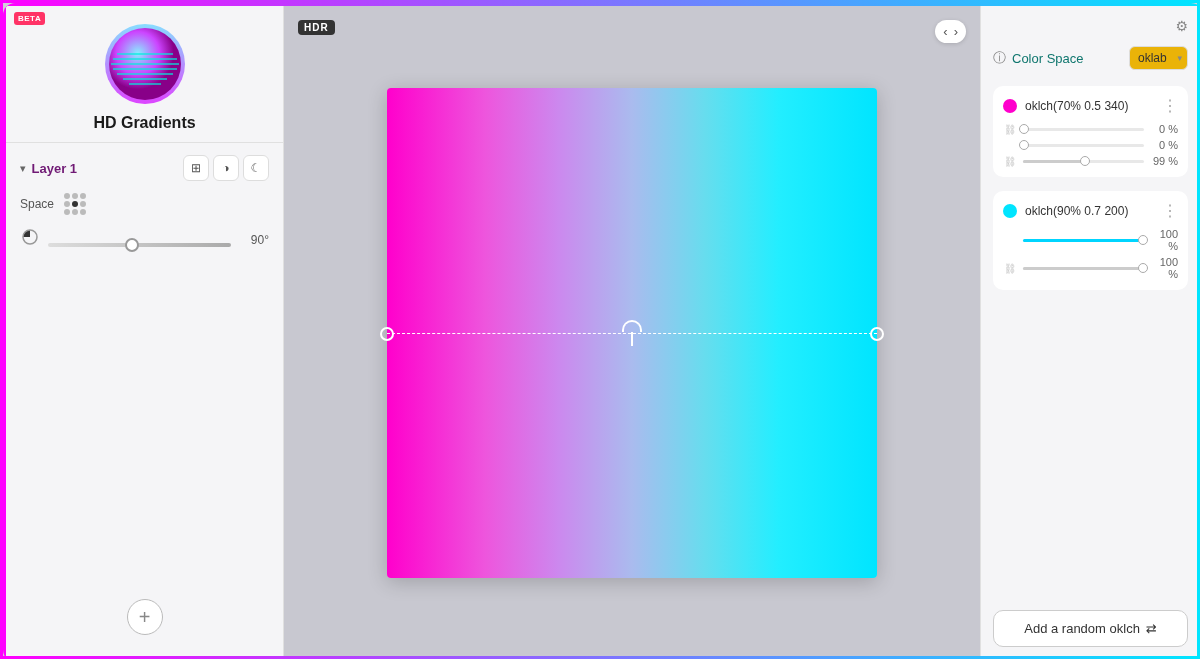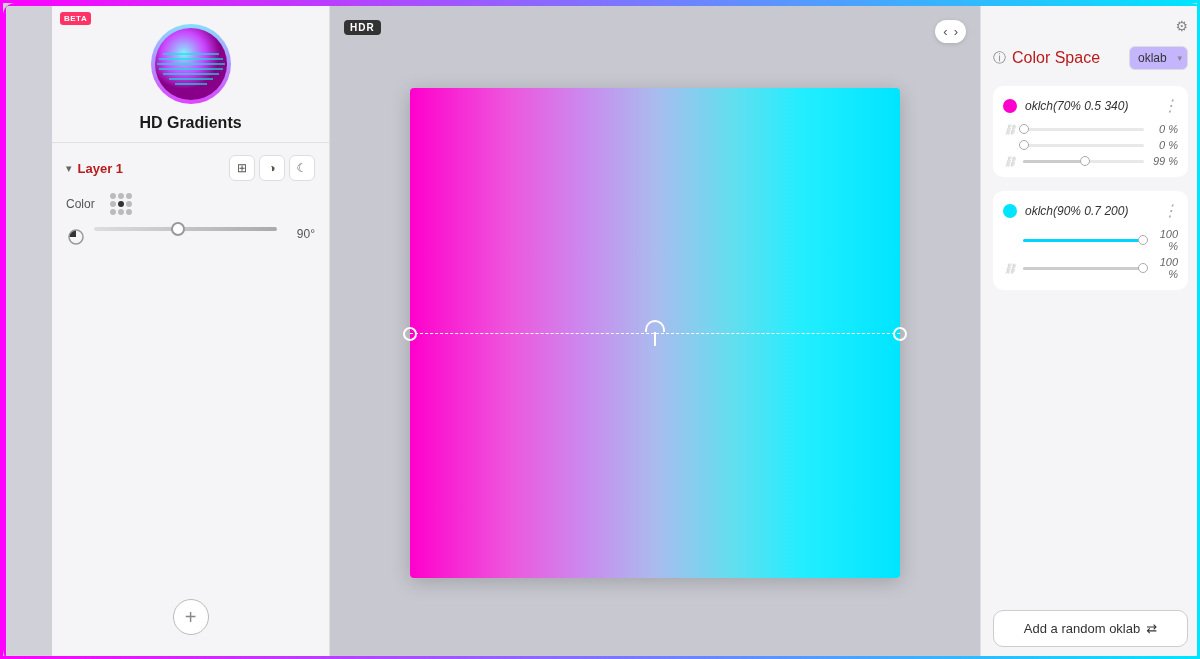--- a/index.html
+++ b/index.html
@@ -22,21 +22,20 @@
       border-radius: 12px;
       overflow: hidden;
     }
     .inner-wrapper {
       width: 100%;
       height: 100%;
       background: #d0d0d8;
       border-radius: 2px;
       display: flex;
       overflow: hidden;
-      padding-left: 46px;
     }
 
     
     .sidebar {
       width: 278px;
       min-width: 278px;
       background: #f5f5f7;
       border-right: 1px solid #e0e0e0;
       display: flex;
       flex-direction: column;
@@ -101,21 +100,21 @@
     }
 
     .layer-chevron {
       color: #666;
       font-size: 11px;
     }
 
     .layer-name {
       font-size: 13px;
       font-weight: 600;
-      color: #b91c1c;
+      color: #701a75;
     }
 
     .layer-icons {
       display: flex;
       gap: 4px;
     }
 
     .icon-btn {
       width: 26px;
       height: 26px;
@@ -168,21 +167,21 @@
       border-radius: 6px;
       background: white;
       font-size: 12px;
       padding: 4px 8px;
       color: #333;
       cursor: pointer;
     }
 
     .slider-row {
       display: flex;
-      align-items: flex-start;
+      align-items: flex-end;
       gap: 8px;
       margin-bottom: 8px;
     }
 
     .slider-icon {
       width: 20px;
       height: 20px;
       display: flex;
       align-items: center;
       justify-content: center;
@@ -395,29 +394,29 @@
       margin-bottom: 16px;
       margin-top: 28px;
     }
 
     .info-icon {
       color: #888;
       font-size: 13px;
     }
 
     .color-space-label {
-      font-size: 16px;
-      color: #b91c1c;
+      font-size: 13px;
+      color: #0f766e;
       flex: 1;
     }
 
     .color-space-select {
       border: 1px solid #ddd;
       border-radius: 6px;
-      background: #c4b5fd;
+      background: #eab308;
       font-size: 12px;
       padding: 4px 20px 4px 8px;
       color: #333;
       cursor: pointer;
       appearance: none;
     }
 
     .select-wrapper {
       position: relative;
     }
@@ -430,21 +429,20 @@
       font-size: 9px;
       color: #888;
       pointer-events: none;
     }
 
     .color-stop {
       margin-bottom: 14px;
       background: white;
       border-radius: 10px;
       padding: 10px;
-      font-style: italic;
     }
 
     .color-stop-header {
       display: flex;
       align-items: center;
       gap: 8px;
       margin-bottom: 8px;
     }
 
     .color-dot {
@@ -600,21 +598,21 @@
             <button class="icon-btn">
               <span>◑</span>
             </button>
             <button class="icon-btn">
               <span>☾</span>
             </button>
           </div>
         </div>
 
         <div class="angle-row">
-          <span class="angle-label">Color</span>
+          <span class="angle-label">Space</span>
 
           <div class="dots-grid">
             <div class="dot"></div>
             <div class="dot"></div>
             <div class="dot"></div>
             <div class="dot"></div>
             <div class="dot active"></div>
             <div class="dot"></div>
             <div class="dot"></div>
             <div class="dot"></div>
@@ -739,19 +737,19 @@
               <div class="stop-thumb" style="left:calc(100% - 6px);"></div>
             </div>
             <span class="stop-value">100 %</span>
           </div>
         </div>
       </div>
 
       <div style="flex:1;"></div>
 
       <button class="add-color-btn">
-        <span>Add a random oklab</span>
+        <span>Add a random oklch</span>
         <span>⇄</span>
       </button>
     </div>
 
   </div>
 </div>
 
 </body></html>

